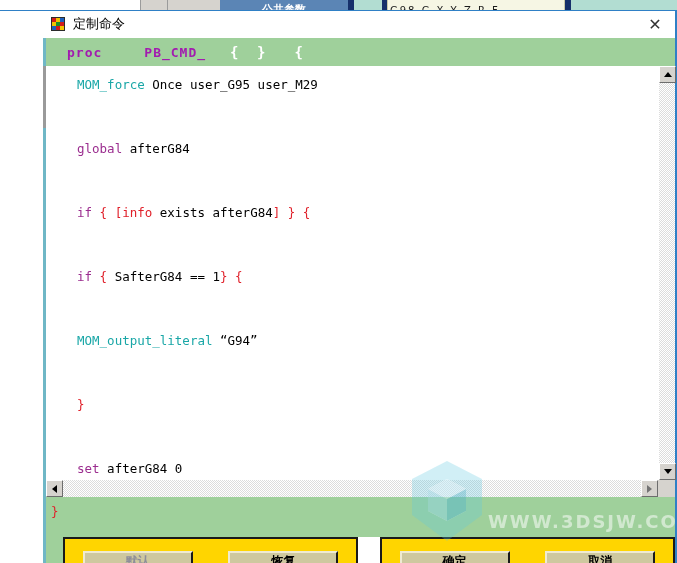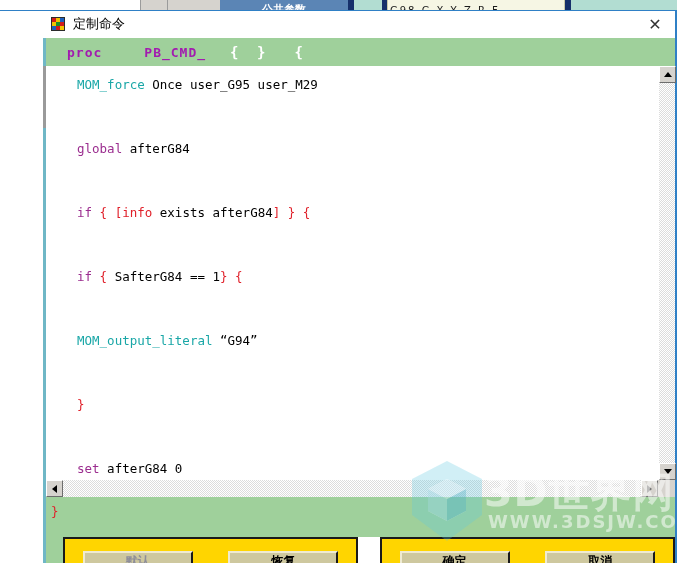--- a/index.html
+++ b/index.html
@@ -440,15 +440,14 @@
 </div>
 
 <div id="watermark">
   <svg id="wm-logo" width="78" height="84" viewBox="0 0 78 84">
     <path d="M39 2 L74 20 L74 56 L39 82 L4 56 L4 20 Z" fill="#5ec8e0" opacity="0.55"></path>
     <path d="M39 20 L58 30 L58 52 L39 62 L20 52 L20 30 Z" fill="#ffffff" opacity="0.75"></path>
     <path d="M39 20 L58 30 L39 40 L20 30 Z" fill="#bfe9f5"></path>
     <path d="M39 40 L58 30 L58 52 L39 62 Z" fill="#56b9cf"></path>
     <path d="M39 40 L20 30 L20 52 L39 62 Z" fill="#8ed4e4"></path>
   </svg>
-  <div id="wm-text">3D世界网</div>
   <div id="wm-sub">WWW.3DSJW.COM</div>
 </div>
 
 </body></html>

